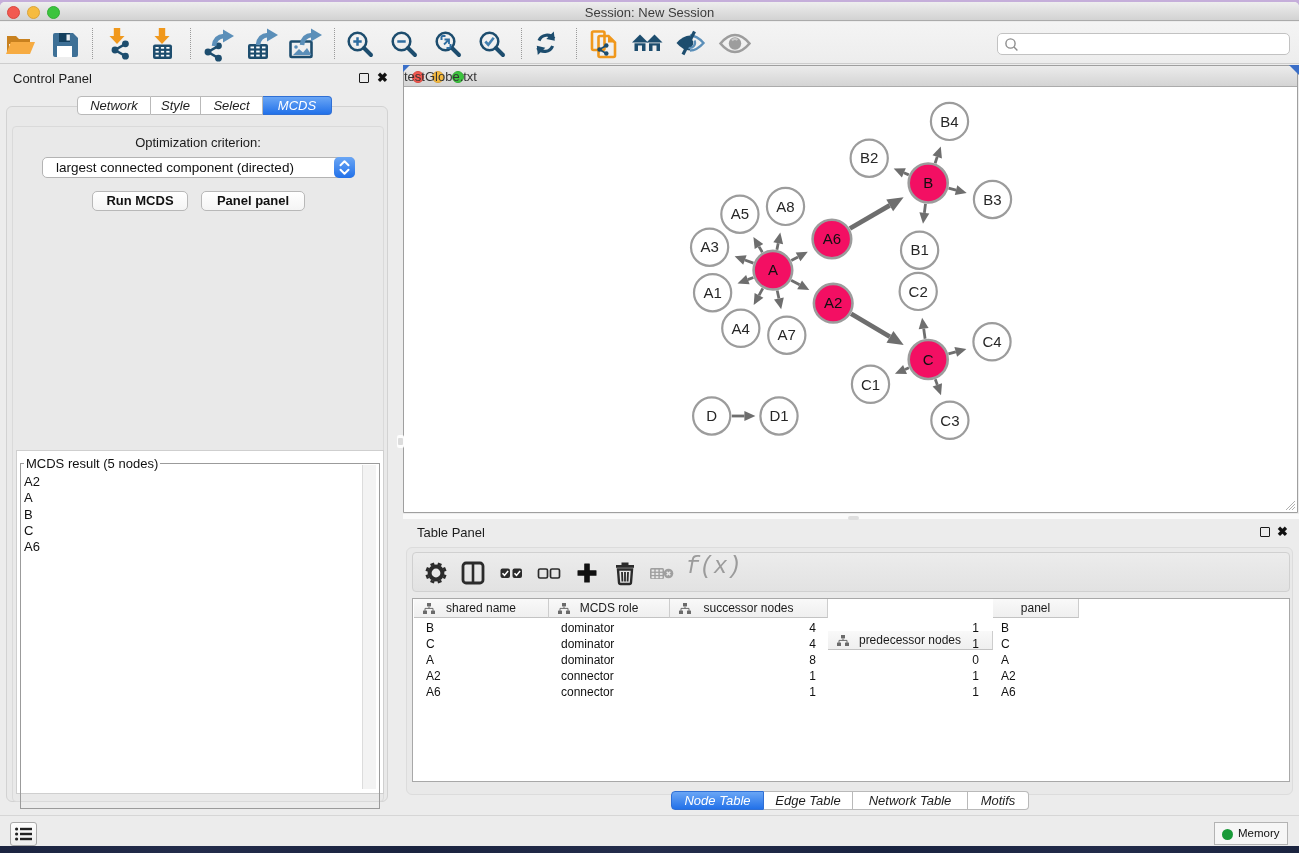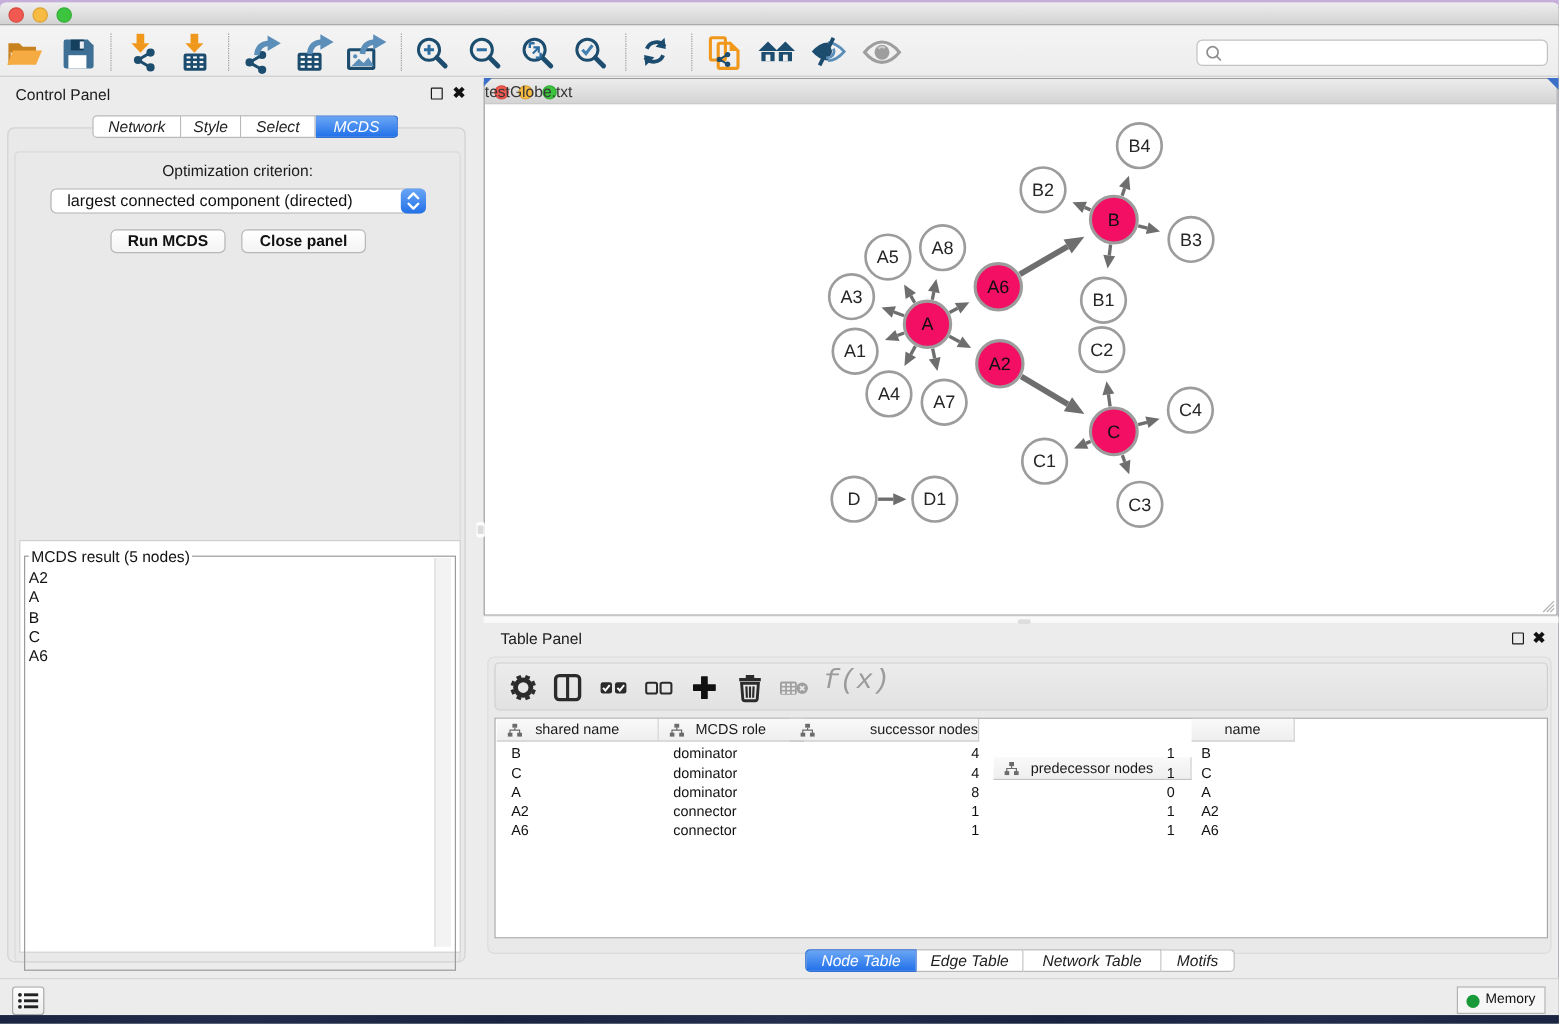--- a/index.html
+++ b/index.html
@@ -69,20 +69,21 @@
   #membtn .mt { position:absolute; left:23px; top:4px; }
   </style>
 </head>
 <body>
 <div id="app">
 
   <div id="titlebar">
     <div class="light" style="left:7px;  background:#f25950; border:0.5px solid #d8483f;"></div>
     <div class="light" style="left:27px; background:#f6bb40; border:0.5px solid #dba338;"></div>
     <div class="light" style="left:47px; background:#3cc43e; border:0.5px solid #34ad36;"></div>
+    <div class="t">Session: New Session</div>
   </div>
 
   <div id="toolbar">
     <svg class="ticon" style="left:2px;top:6px" width="36" height="34" viewBox="0 0 36 34">
         <path d="M5 8 h9 l3 3 h11 v5 h-23 z" fill="#c8811f"></path>
         <path d="M5 8 v18 h2 l-0 -10 h-2" fill="#c8811f"></path>
         <path d="M4 26 L9 14 h24 l-5 12 z" fill="#f6ab42"></path>
       </svg>
       <svg class="ticon" style="left:47px;top:6px" width="36" height="34" viewBox="0 0 36 34">
         <path d="M6 7 q0-2 2-2 h18 l5 5 v17 q0 2 -2 2 h-21 q-2 0 -2-2 z" fill="#3e7096"></path>
@@ -229,21 +230,21 @@
   <div id="dropdown">
     <div class="txt">largest connected component (directed)</div>
     <div class="step">
       <svg width="21" height="21" viewBox="0 0 21 21">
         <path d="M6.5 8.2 L10.5 4.2 L14.5 8.2" fill="none" stroke="#fff" stroke-width="2" stroke-linecap="round" stroke-linejoin="round"></path>
         <path d="M6.5 12.8 L10.5 16.8 L14.5 12.8" fill="none" stroke="#fff" stroke-width="2" stroke-linecap="round" stroke-linejoin="round"></path>
       </svg>
     </div>
   </div>
   <div class="btn" style="left:92px; top:189px; width:96px;">Run MCDS</div>
-  <div class="btn" style="left:201px; top:189px; width:104px;">Close panel</div>
+  <div class="btn" style="left:201px; top:189px; width:104px;">Panel panel</div>
   <div id="scrollpane">
     <div id="fieldset">
       <legend class="lg">MCDS result (5 nodes)</legend>
       <div id="mcds-list">A2<br>A<br>B<br>C<br>A6</div>
       <div id="vscroll"></div>
     </div>
   </div>
 
   <div id="netwin">
     <div id="nettitle">
@@ -409,33 +410,33 @@
           <path d="M6 3.4 v2 M2 8 v-2.6 h8 v2.6" fill="none" stroke="#6b6b6b" stroke-width="1"></path>
           <rect x="0" y="7.6" width="4" height="3.4" fill="#6b6b6b"></rect>
           <rect x="8" y="7.6" width="4" height="3.4" fill="#6b6b6b"></rect>
         </svg>shared name</div>
       <div class="th" style="left:136px;width:121px;"><svg width="12" height="11" viewBox="0 0 12 11" style="position:absolute;left:9px;top:4px">
           <rect x="4" y="0" width="4" height="3.4" fill="#6b6b6b"></rect>
           <path d="M6 3.4 v2 M2 8 v-2.6 h8 v2.6" fill="none" stroke="#6b6b6b" stroke-width="1"></path>
           <rect x="0" y="7.6" width="4" height="3.4" fill="#6b6b6b"></rect>
           <rect x="8" y="7.6" width="4" height="3.4" fill="#6b6b6b"></rect>
         </svg>MCDS role</div>
-      <div class="th" style="left:245px;width:158px;text-align:right;"><svg width="12" height="11" viewBox="0 0 12 11" style="position:absolute;left:9px;top:4px">
+      <div class="th" style="left:257px;width:158px;"><svg width="12" height="11" viewBox="0 0 12 11" style="position:absolute;left:9px;top:4px">
           <rect x="4" y="0" width="4" height="3.4" fill="#6b6b6b"></rect>
           <path d="M6 3.4 v2 M2 8 v-2.6 h8 v2.6" fill="none" stroke="#6b6b6b" stroke-width="1"></path>
           <rect x="0" y="7.6" width="4" height="3.4" fill="#6b6b6b"></rect>
           <rect x="8" y="7.6" width="4" height="3.4" fill="#6b6b6b"></rect>
         </svg>successor nodes</div>
       <div class="th" style="left:415px;width:165px;margin-top:32px;"><svg width="12" height="11" viewBox="0 0 12 11" style="position:absolute;left:9px;top:4px">
           <rect x="4" y="0" width="4" height="3.4" fill="#6b6b6b"></rect>
           <path d="M6 3.4 v2 M2 8 v-2.6 h8 v2.6" fill="none" stroke="#6b6b6b" stroke-width="1"></path>
           <rect x="0" y="7.6" width="4" height="3.4" fill="#6b6b6b"></rect>
           <rect x="8" y="7.6" width="4" height="3.4" fill="#6b6b6b"></rect>
         </svg>predecessor nodes</div>
-      <div class="th" style="left:580px;width:86px;">name</div>
+      <div class="th" style="left:580px;width:86px;">panel</div>
       <div class="cell" style="left:13px;top:21px;">B</div>
       <div class="cell" style="left:148px;top:21px;">dominator</div>
       <div class="cell" style="left:257px;top:21px;width:146px;text-align:right;">4</div>
       <div class="cell" style="left:415px;top:21px;width:151px;text-align:right;">1</div>
       <div class="cell" style="left:588px;top:21px;">B</div>
       <div class="cell" style="left:13px;top:37px;">C</div>
       <div class="cell" style="left:148px;top:37px;">dominator</div>
       <div class="cell" style="left:257px;top:37px;width:146px;text-align:right;">4</div>
       <div class="cell" style="left:415px;top:37px;width:151px;text-align:right;">1</div>
       <div class="cell" style="left:588px;top:37px;">C</div>

